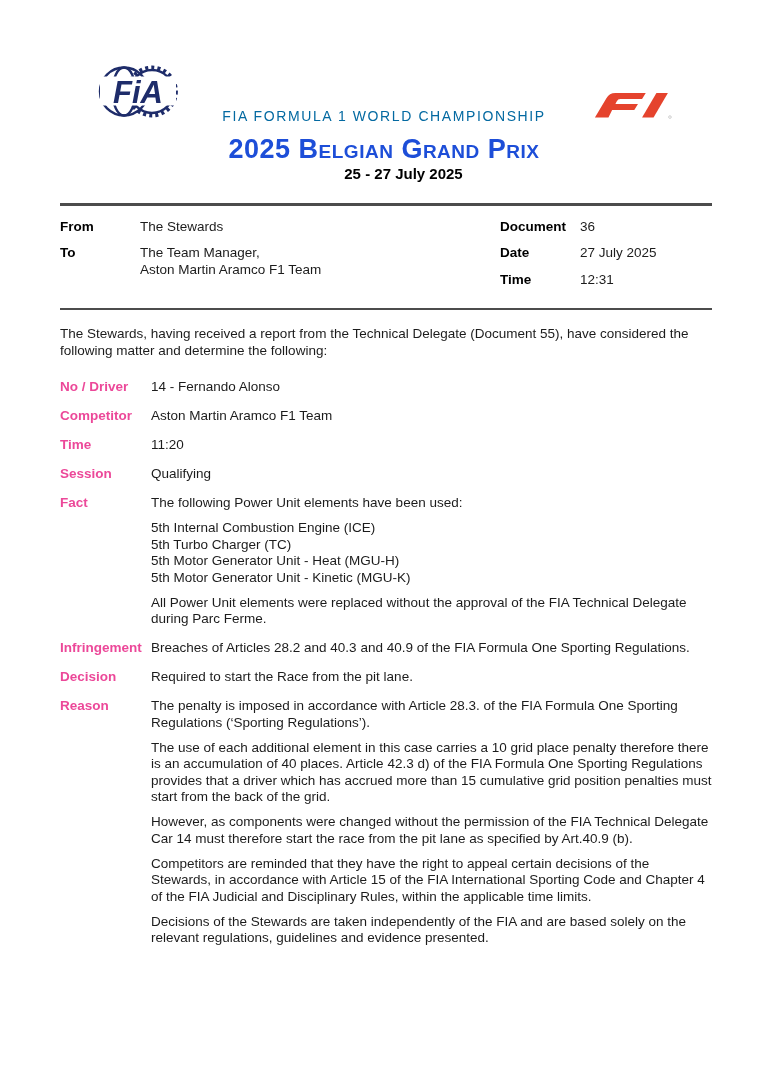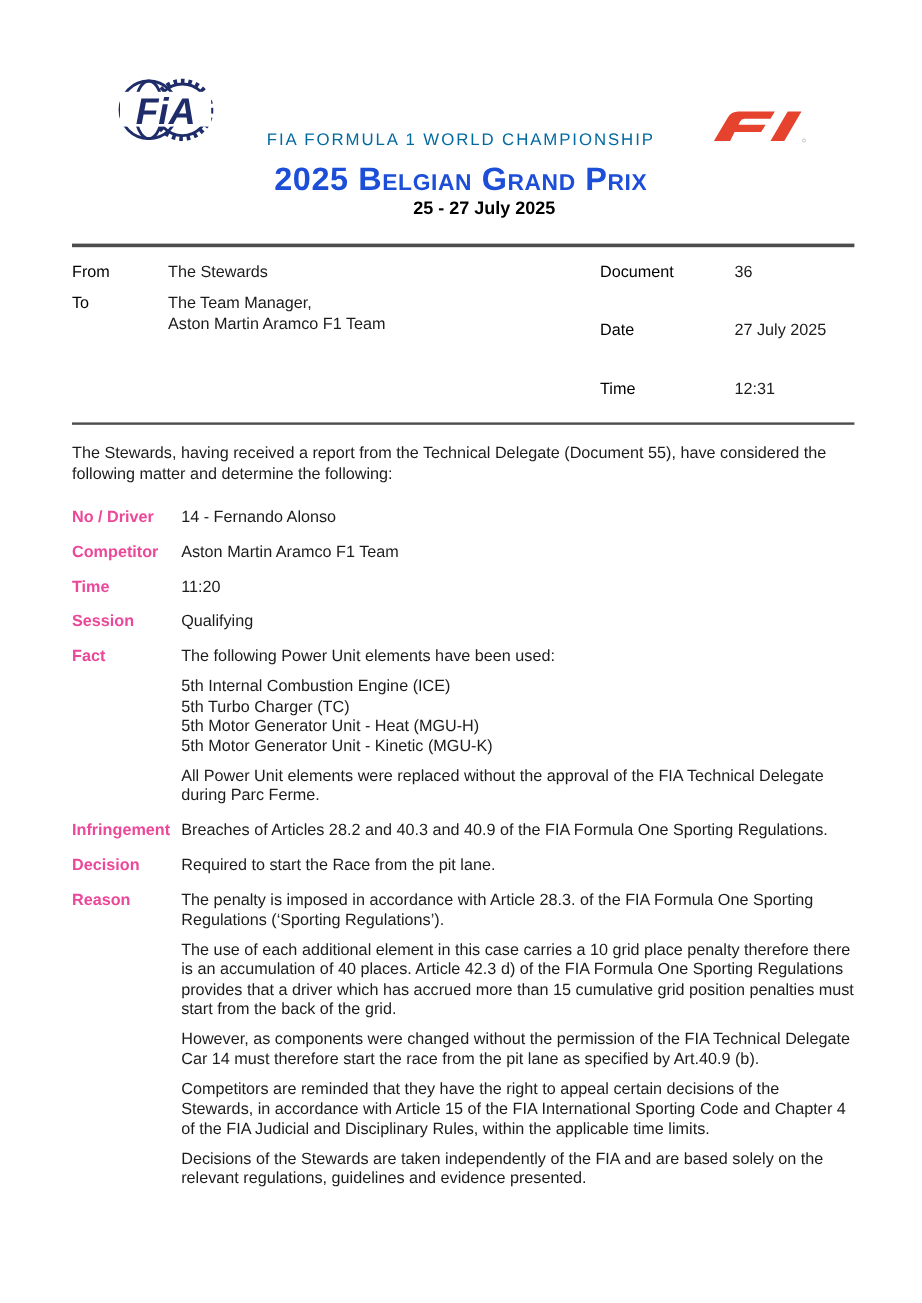--- a/index.html
+++ b/index.html
@@ -16,22 +16,22 @@
   .f1-logo{flex:0 0 auto;}
   
   .title-block{text-align:center;margin-top:10px;}
   .event-title{margin:0;font-size:27px;line-height:30px;font-weight:bold;
                font-variant:small-caps;letter-spacing:.5px;color:#1d4ed8;}
   .event-dates{font-size:15px;font-weight:bold;color:#000;margin-top:2px;padding-left:39px;}
   
   .meta{margin:20px 56px 0 60px;border-top:3px solid #4c4c4c;border-bottom:2px solid #4c4c4c;
         padding:13px 0 20px;display:flex;}
   .meta-left{flex:0 0 440px;display:grid;grid-template-columns:80px 1fr;row-gap:10px;align-content:start;}
-  .meta-right{flex:1;display:grid;grid-template-columns:80px 1fr;row-gap:10px;align-content:start;gap:32px;}
-  .mlabel{font-weight:normal;color:#000;}
+  .meta-right{flex:1;display:grid;grid-template-columns:80px 1fr;row-gap:10px;align-content:start;}
+  .mlabel{font-weight:bold;color:#000;}
   .pre{white-space:pre-line;}
   
   .intro{margin:16px 58px 0 60px;}
   .details{margin:20px 56px 0 60px;}
   .drow{display:grid;grid-template-columns:91px 1fr;margin-bottom:12.5px;}
   .drow:last-child{margin-bottom:16px;}
   .dlabel{font-weight:bold;color:#ec4899;}
   .dvalue p{margin:0 0 8.5px;}
   .dvalue p:last-child{margin-bottom:0;}
 </style>

